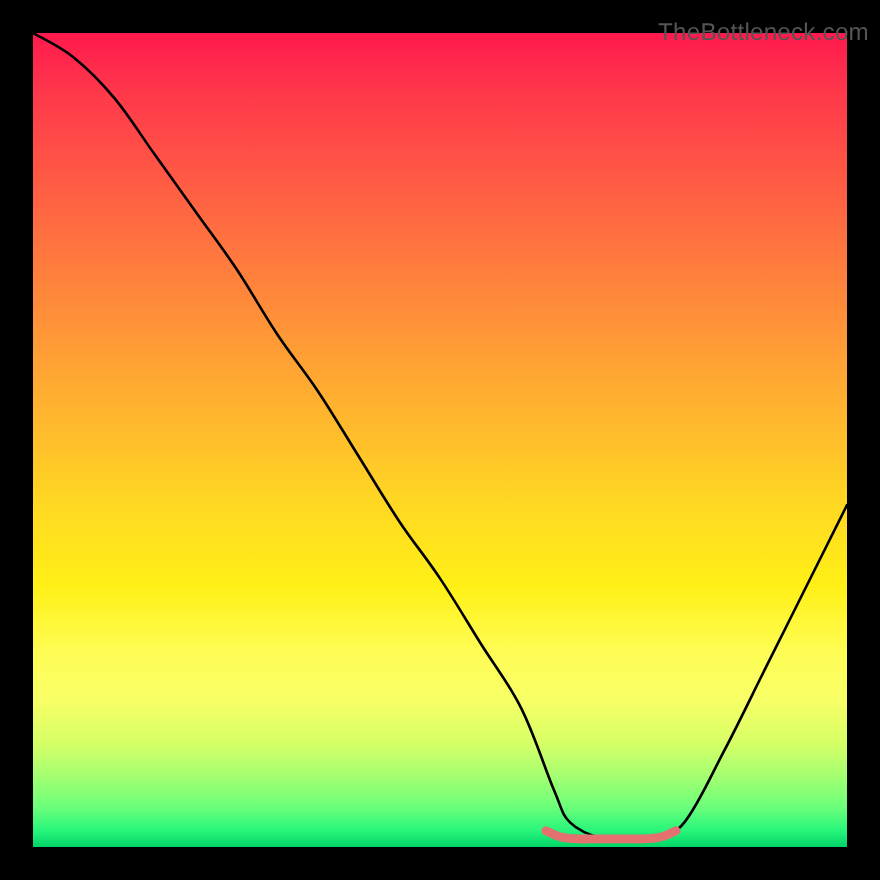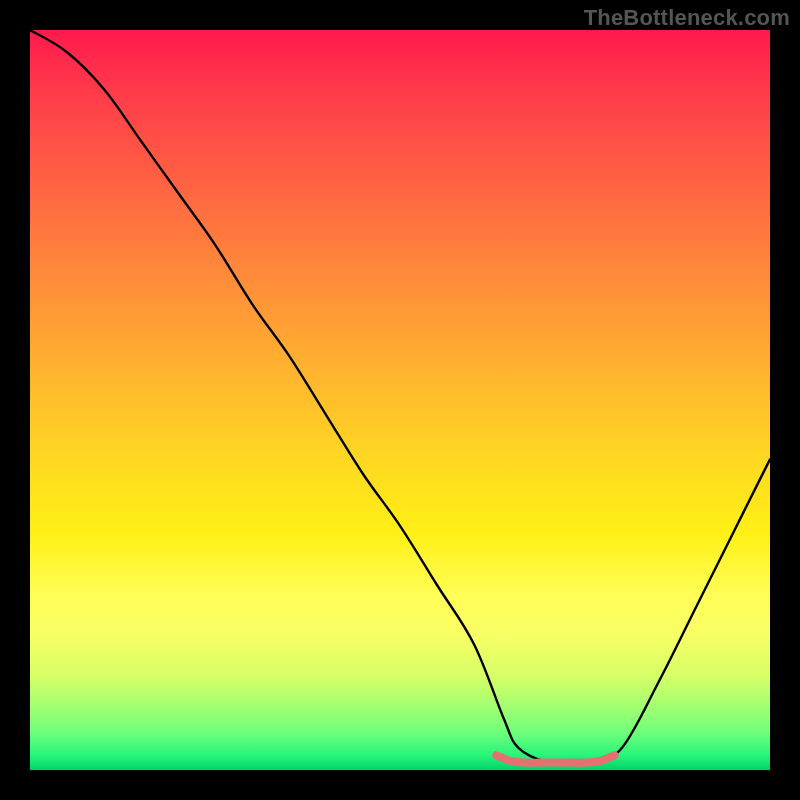--- a/index.html
+++ b/index.html
@@ -11,25 +11,25 @@
     font-family: Arial, Helvetica, sans-serif;
   }
   .frame {
     position: relative;
     width: 800px;
     height: 800px;
     background: #000;
   }
   .watermark {
     position: absolute;
-    top: 5px;
+    top: 16px;
     right: 10px;
     color: #555;
     font-size: 22px;
-    font-weight: bold;
+    font-weight: normal;
     letter-spacing: 0.2px;
     z-index: 40;
   }
   .plot {
     position: absolute;
     left: 30px;
     top: 30px;
     width: 740px;
     height: 740px;
     overflow: hidden;

